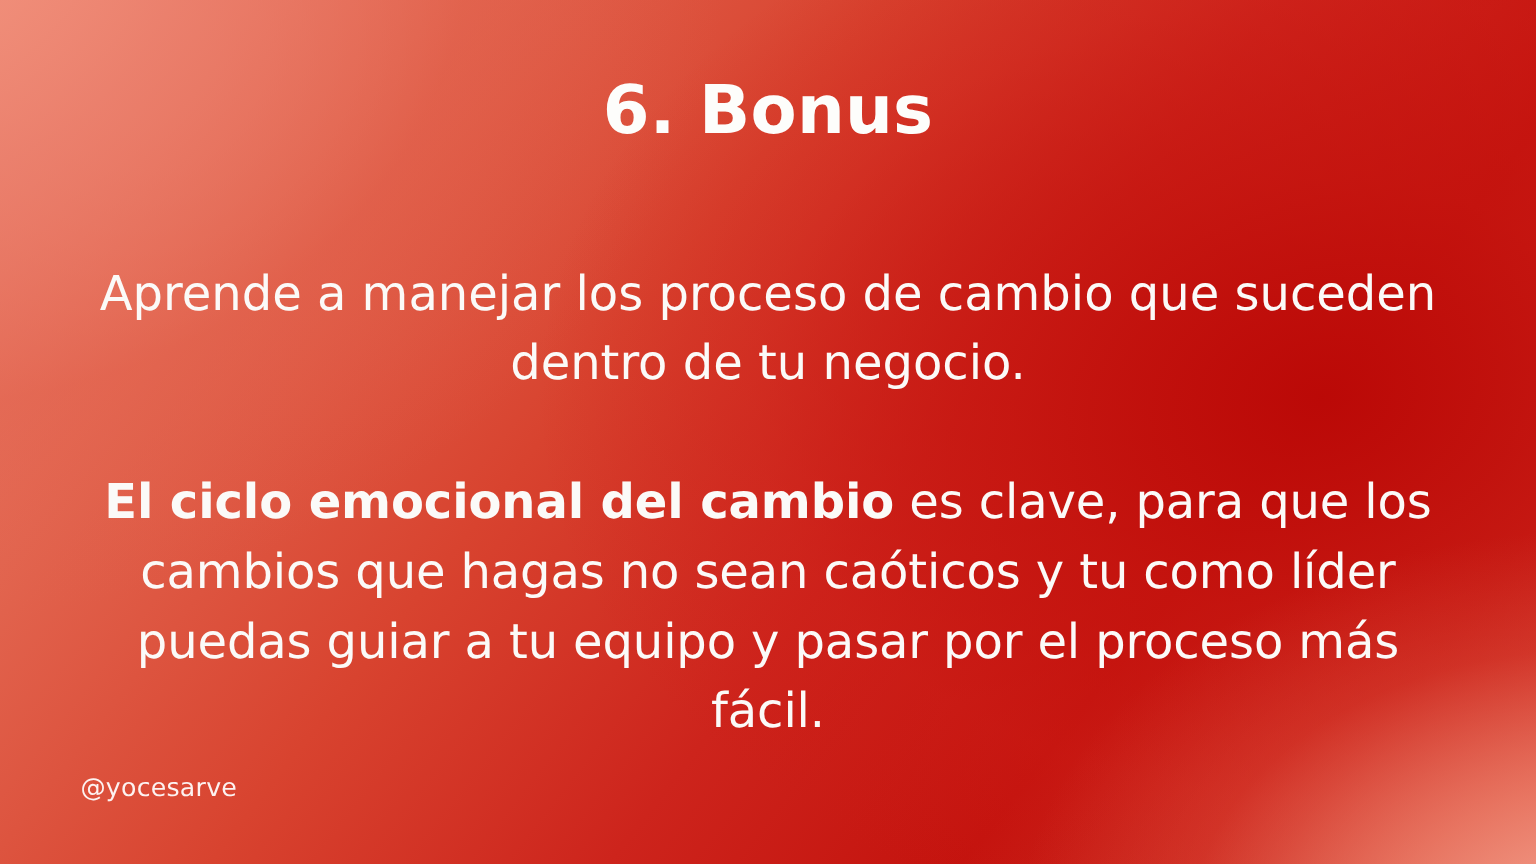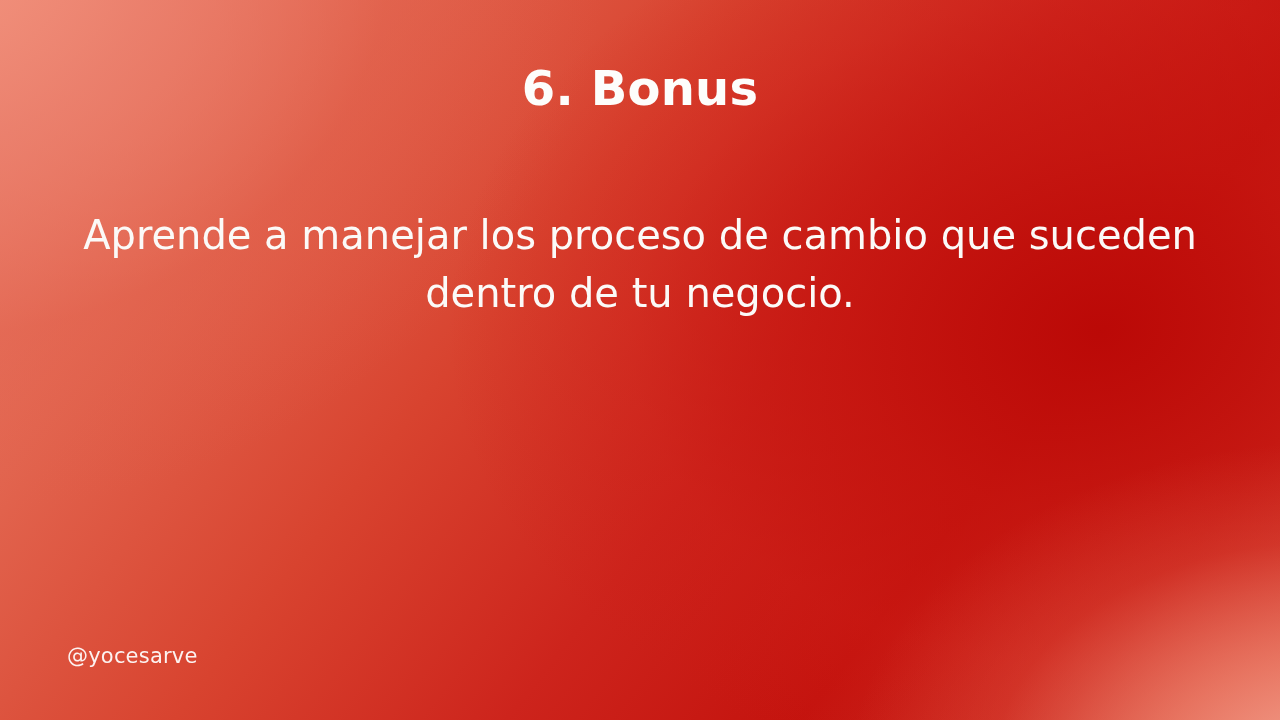--- a/index.html
+++ b/index.html
@@ -48,30 +48,30 @@
   }
 
   
   .title {
     position: absolute;
     top: 62px;
     left: 0;
     width: 1280px;
     text-align: center;
     color: #fdfdfb;
-    font-size: 48px;
+    font-size: 56px;
     font-weight: 700;
     letter-spacing: 0.2px;
     line-height: 1.1;
   }
 
   
   .body-block {
     position: absolute;
-    top: 206px;
+    top: 216px;
     left: 64px;
     width: 1152px;
     text-align: center;
     color: #fbfaf8;
     font-size: 40px;
     font-weight: 400;
     line-height: 58px;
   }
 
   .para {
@@ -108,18 +108,19 @@
 <div class="slide">
 
   <div class="title">6. Bonus</div>
 
   <div class="body-block">
 
     <p class="para para-1">Aprende a manejar los proceso de cambio que suceden dentro de tu negocio.</p>
 
     <div class="para-gap"></div>
 
+    <p class="para para-2"><span class="strong">El ciclo emocional del cambio</span><span> es clave, para que los cambios que hagas no sean caóticos y tu como líder puedas guiar a tu equipo y pasar por el proceso más fácil.</span></p>
 
   </div>
 
   <div class="handle">@yocesarve</div>
 
 </div>
 
 </body></html>

